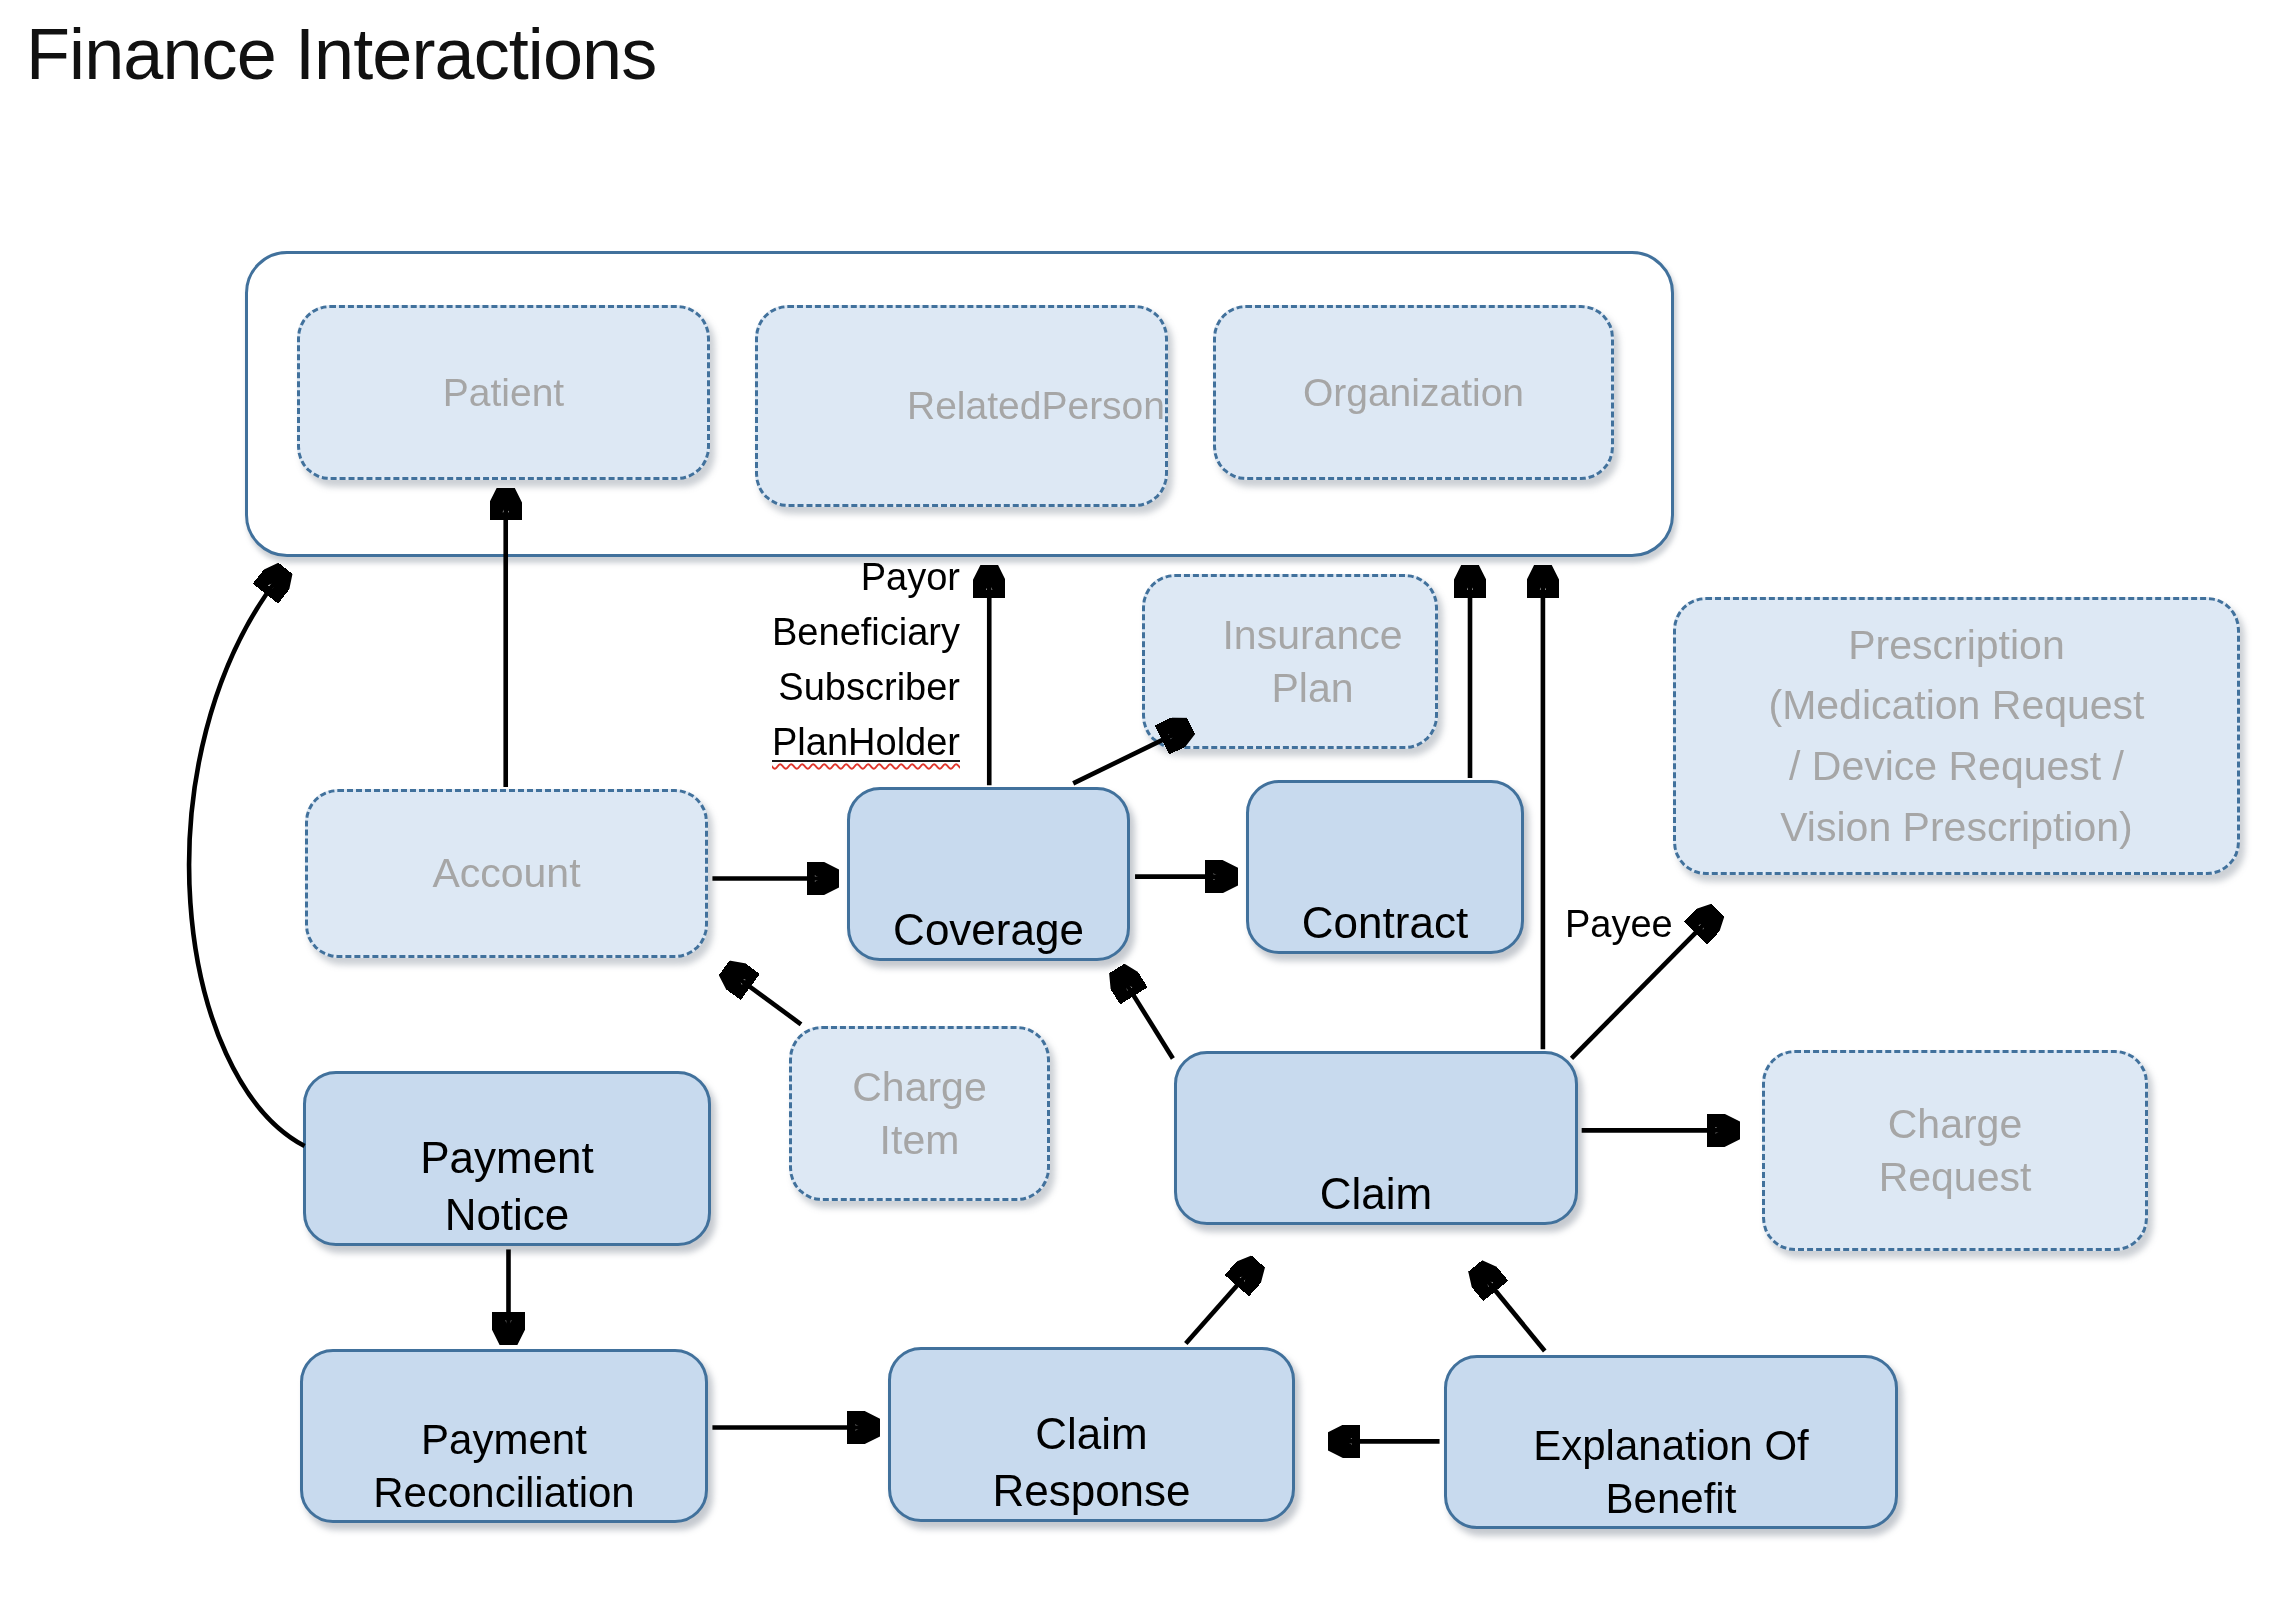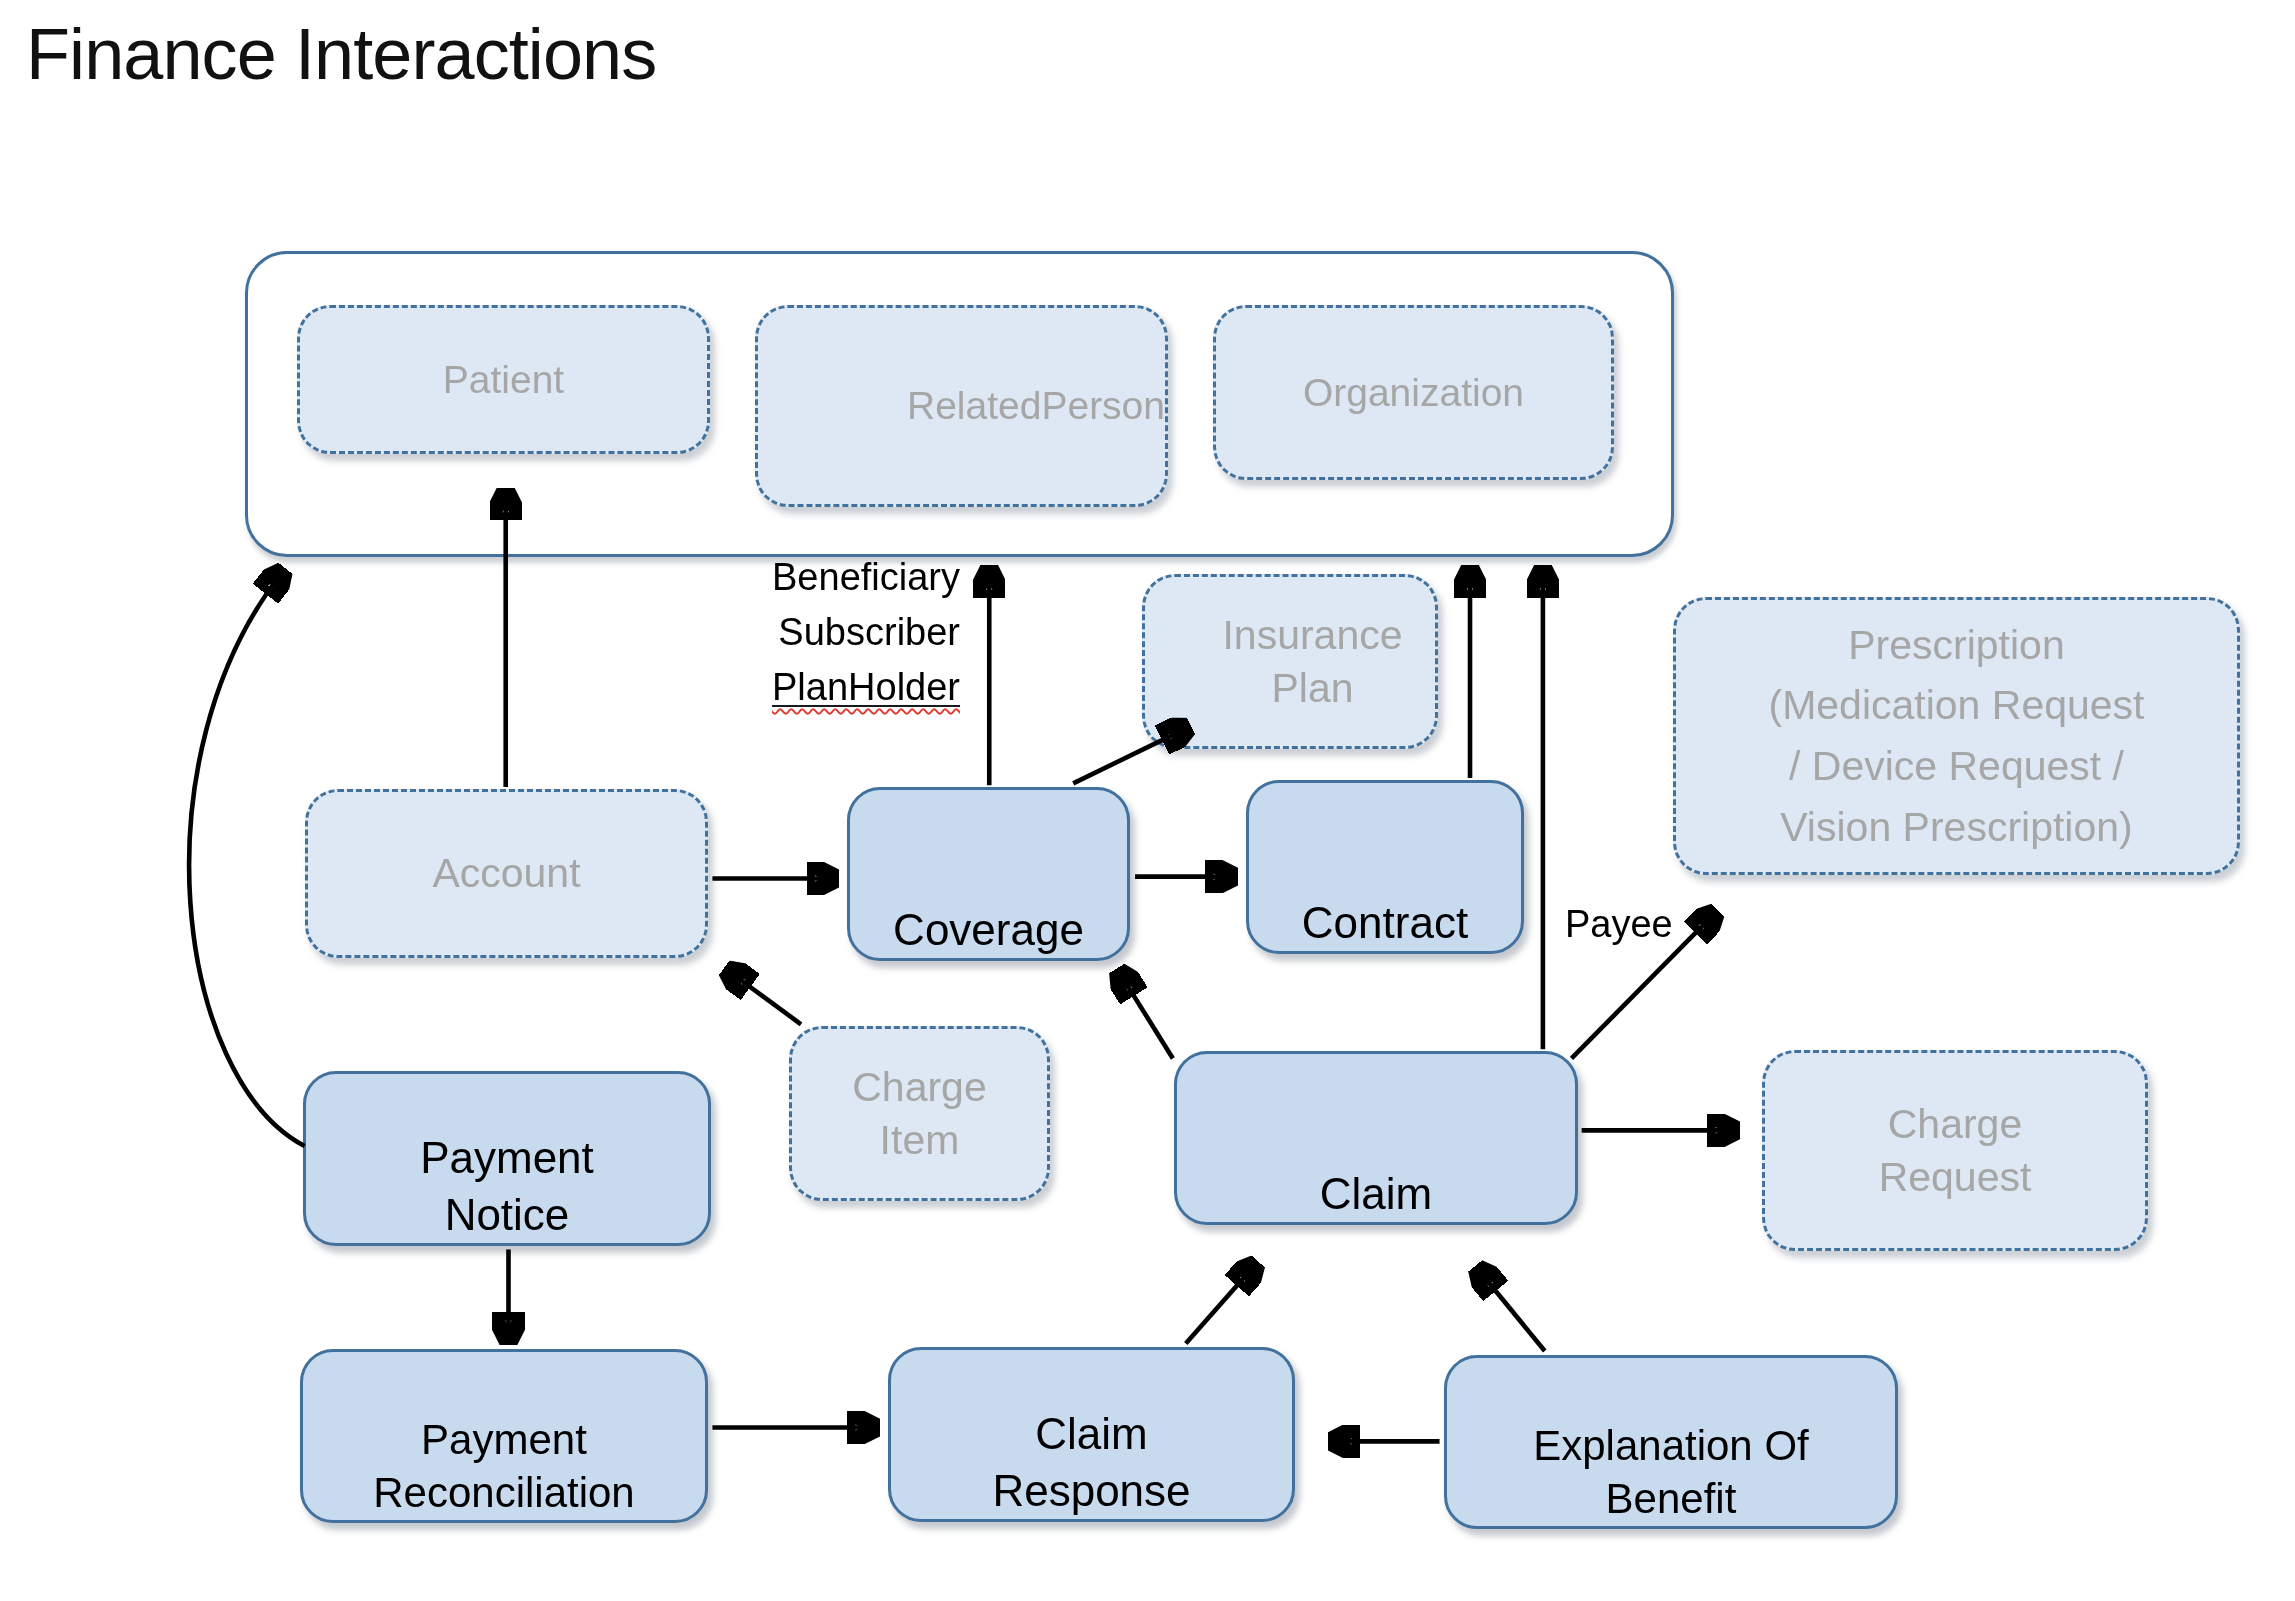--- a/index.html
+++ b/index.html
@@ -54,31 +54,32 @@
 </style>
 </head>
 <body>
 
 <div id="stage">
 
   <div id="page-title">Finance Interactions</div>
 
   <div id="group-container"></div>
 
-  <div class="node dashed" style="left:297px;top:305px;width:413px;height:149px;font-size:39px;">
+  <div class="node dashed" style="left:297px;top:305px;width:413px;height:175px;font-size:39px;">
     <span>Patient</span>
   </div>
   <div class="node dashed" style="left:755px;top:305px;width:413px;height:202px;font-size:39px;justify-content:flex-end;">
     <span>RelatedPerson</span>
   </div>
   <div class="node dashed" style="left:1213px;top:305px;width:401px;height:175px;font-size:39px;">
     <span>Organization</span>
   </div>
 
   <div class="roles">
+      <div>Payor</div>
       <div>Beneficiary</div>
       <div>Subscriber</div>
       <div><span class="squiggle"><span class="underl">PlanHolder</span></span></div>
     </div>
 
   <div class="node dashed" style="left:1142px;top:574px;width:296px;height:175px;padding-left:45px;">
     <span>Insurance
 Plan</span>
   </div>
 

